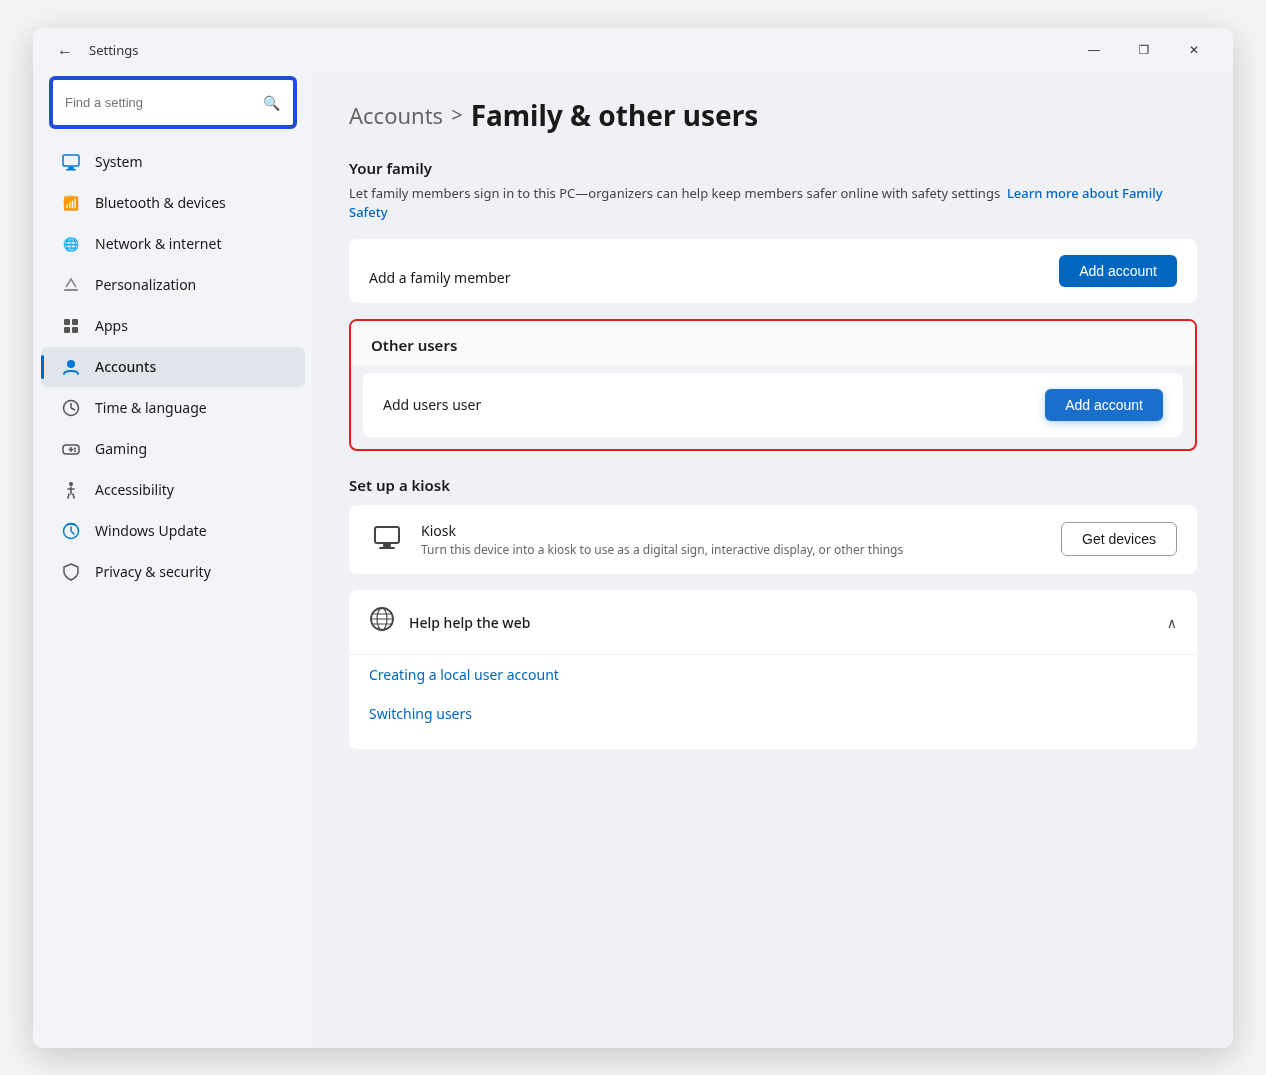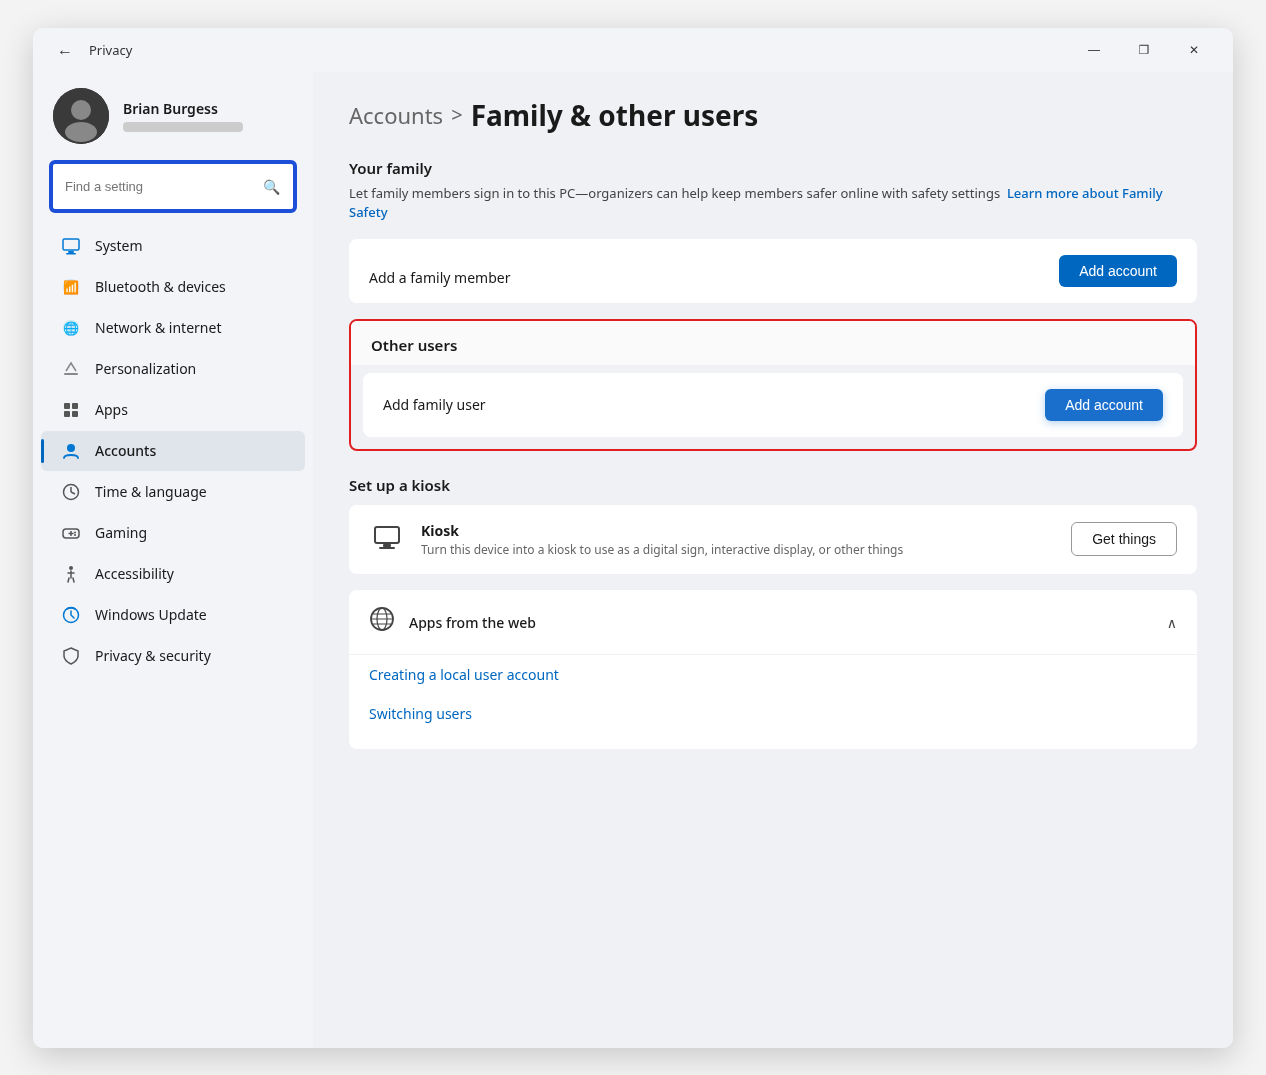--- a/index.html
+++ b/index.html
@@ -260,21 +260,21 @@
       gap: 16px;
     }
     .kiosk-icon {
       width: 36px; height: 36px;
       display: flex; align-items: center; justify-content: center;
       font-size: 22px;
       color: #444;
       flex-shrink: 0;
     }
     .kiosk-info { flex: 1; }
-    .kiosk-title { font-size: 14px; font-weight: 700; color: #1a1a1a; }
+    .kiosk-title { font-size: 14px; font-weight: 400; color: #1a1a1a; }
     .kiosk-desc { font-size: 12px; color: #666; line-height: 1.4; margin-top: 2px; }
     .help-section {
       background: white;
       border-radius: 8px;
       overflow: hidden;
     }
     .help-header {
       display: flex;
       align-items: center;
       padding: 16px 20px;
@@ -304,47 +304,32 @@
       cursor: pointer;
     }
   </style>
 </head>
 <body>
 
 <div class="window">
 
   <div class="title-bar">
     <button class="title-bar-back">←</button>
-    <span class="title-bar-title">Privacy</span>
+    <span class="title-bar-title">Settings</span>
     <div class="title-bar-controls">
       <button class="title-bar-btn">—</button>
       <button class="title-bar-btn">❐</button>
       <button class="title-bar-btn close">✕</button>
     </div>
   </div>
 
   <div class="content-area">
 
     <div class="sidebar">
 
-      <div class="user-profile">
-        <div class="avatar">
-          <div class="avatar-img">
-            <svg width="56" height="56" viewBox="0 0 56 56">
-              <rect width="56" height="56" fill="#3a3a3a"></rect>
-              <circle cx="28" cy="22" r="10" fill="#888"></circle>
-              <ellipse cx="28" cy="44" rx="16" ry="10" fill="#888"></ellipse>
-            </svg>
-          </div>
-        </div>
-        <div class="user-info">
-          <span class="user-name">Brian Burgess</span>
-          <div class="user-email"></div>
-        </div>
-      </div>
 
       <div class="search-box">
         <input type="text" placeholder="Find a setting" style="">
         <span class="search-icon">🔍</span>
       </div>
 
       <nav>
         <div class="nav-item">
           <span class="nav-icon">
             <svg width="20" height="20" viewBox="0 0 20 20">
@@ -471,56 +456,56 @@
       <div class="card">
         <span class="card-label">Add a family member</span>
         <button class="btn-primary">Add account</button>
       </div>
 
       <div class="other-users-section">
         <div class="other-users-header">
           <span>Other users</span>
         </div>
         <div class="other-users-card">
-          <span class="card-label">Add family user</span>
+          <span class="card-label">Add users user</span>
           <button class="btn-primary active-btn">Add account</button>
         </div>
       </div>
 
       <div class="kiosk-section">
         <p class="section-title" style="margin-bottom:10px;">Set up a kiosk</p>
         <div class="kiosk-card">
           <div class="kiosk-icon">
             <svg width="32" height="32" viewBox="0 0 32 32">
                 <rect x="4" y="4" width="24" height="16" rx="2" fill="none" stroke="#444" stroke-width="2"></rect>
                 <rect x="12" y="21" width="8" height="3" rx="1" fill="#444"></rect>
                 <rect x="8" y="24" width="16" height="2" rx="1" fill="#444"></rect>
               </svg>
           </div>
           <div class="kiosk-info">
             <div class="kiosk-title">Kiosk</div>
             <div class="kiosk-desc">Turn this device into a kiosk to use as a digital sign, interactive display, or other things</div>
           </div>
-          <button class="btn-secondary">Get things</button>
+          <button class="btn-secondary">Get devices</button>
         </div>
       </div>
 
       <div class="help-section">
         <div class="help-header">
           <div class="help-header-left">
             <span class="help-icon">
               <svg width="26" height="26" viewBox="0 0 26 26">
                   <circle cx="13" cy="13" r="11" fill="none" stroke="#444" stroke-width="1.8"></circle>
                   <ellipse cx="13" cy="13" rx="5" ry="11" fill="none" stroke="#444" stroke-width="1.2"></ellipse>
                   <line x1="2" y1="13" x2="24" y2="13" stroke="#444" stroke-width="1.2"></line>
                   <line x1="4" y1="8" x2="22" y2="8" stroke="#444" stroke-width="1.2"></line>
                   <line x1="4" y1="18" x2="22" y2="18" stroke="#444" stroke-width="1.2"></line>
                 </svg>
             </span>
-            <span>Apps from the web</span>
+            <span>Help help the web</span>
           </div>
           <span class="chevron-icon">∧</span>
         </div>
         <div class="help-links">
           <a class="help-link" href="#">Creating a local user account</a>
           <a class="help-link" href="#">Switching users</a>
         </div>
       </div>
     </div>
   </div>

